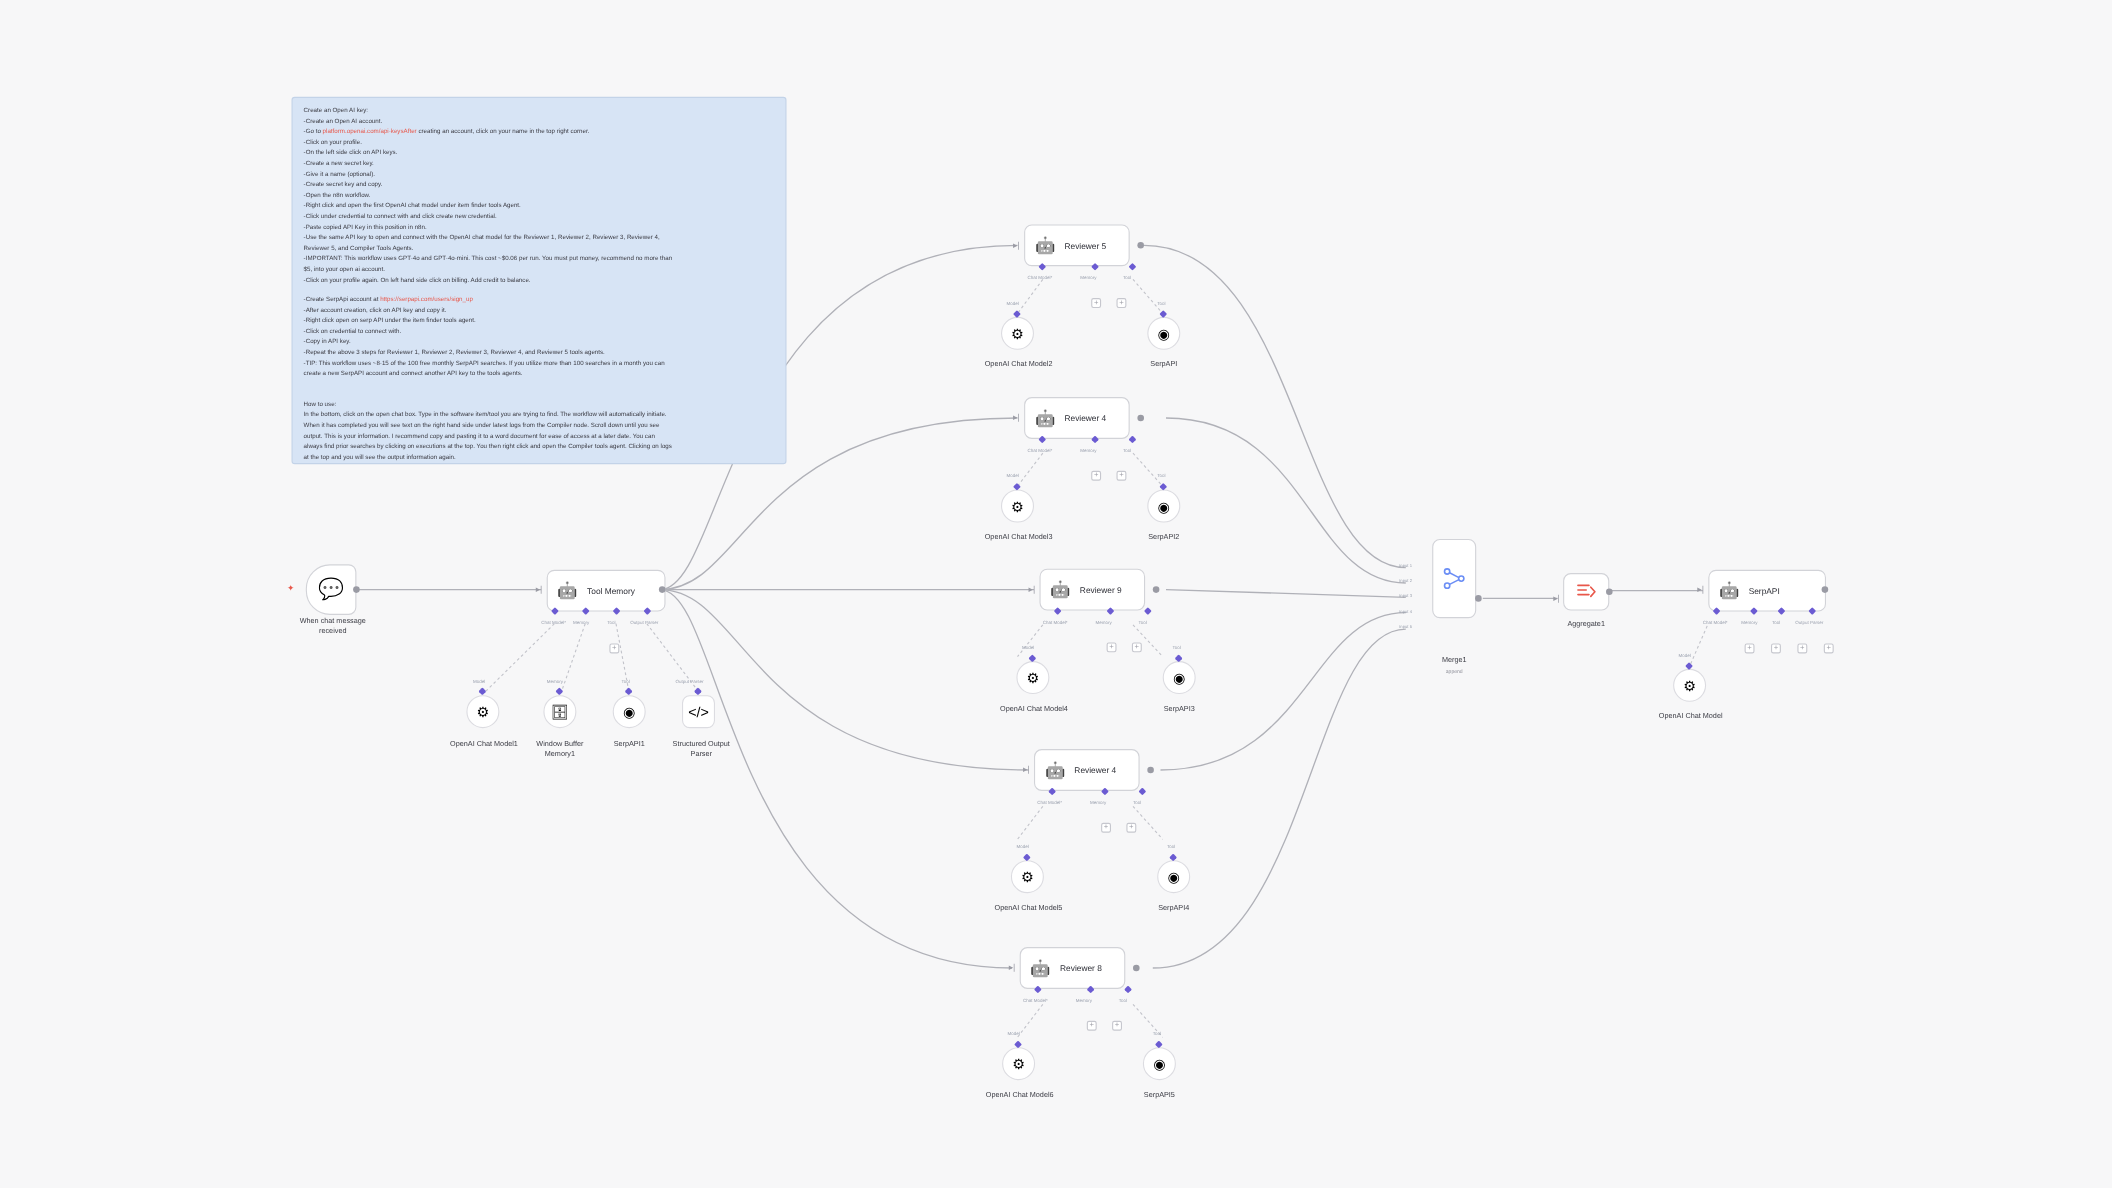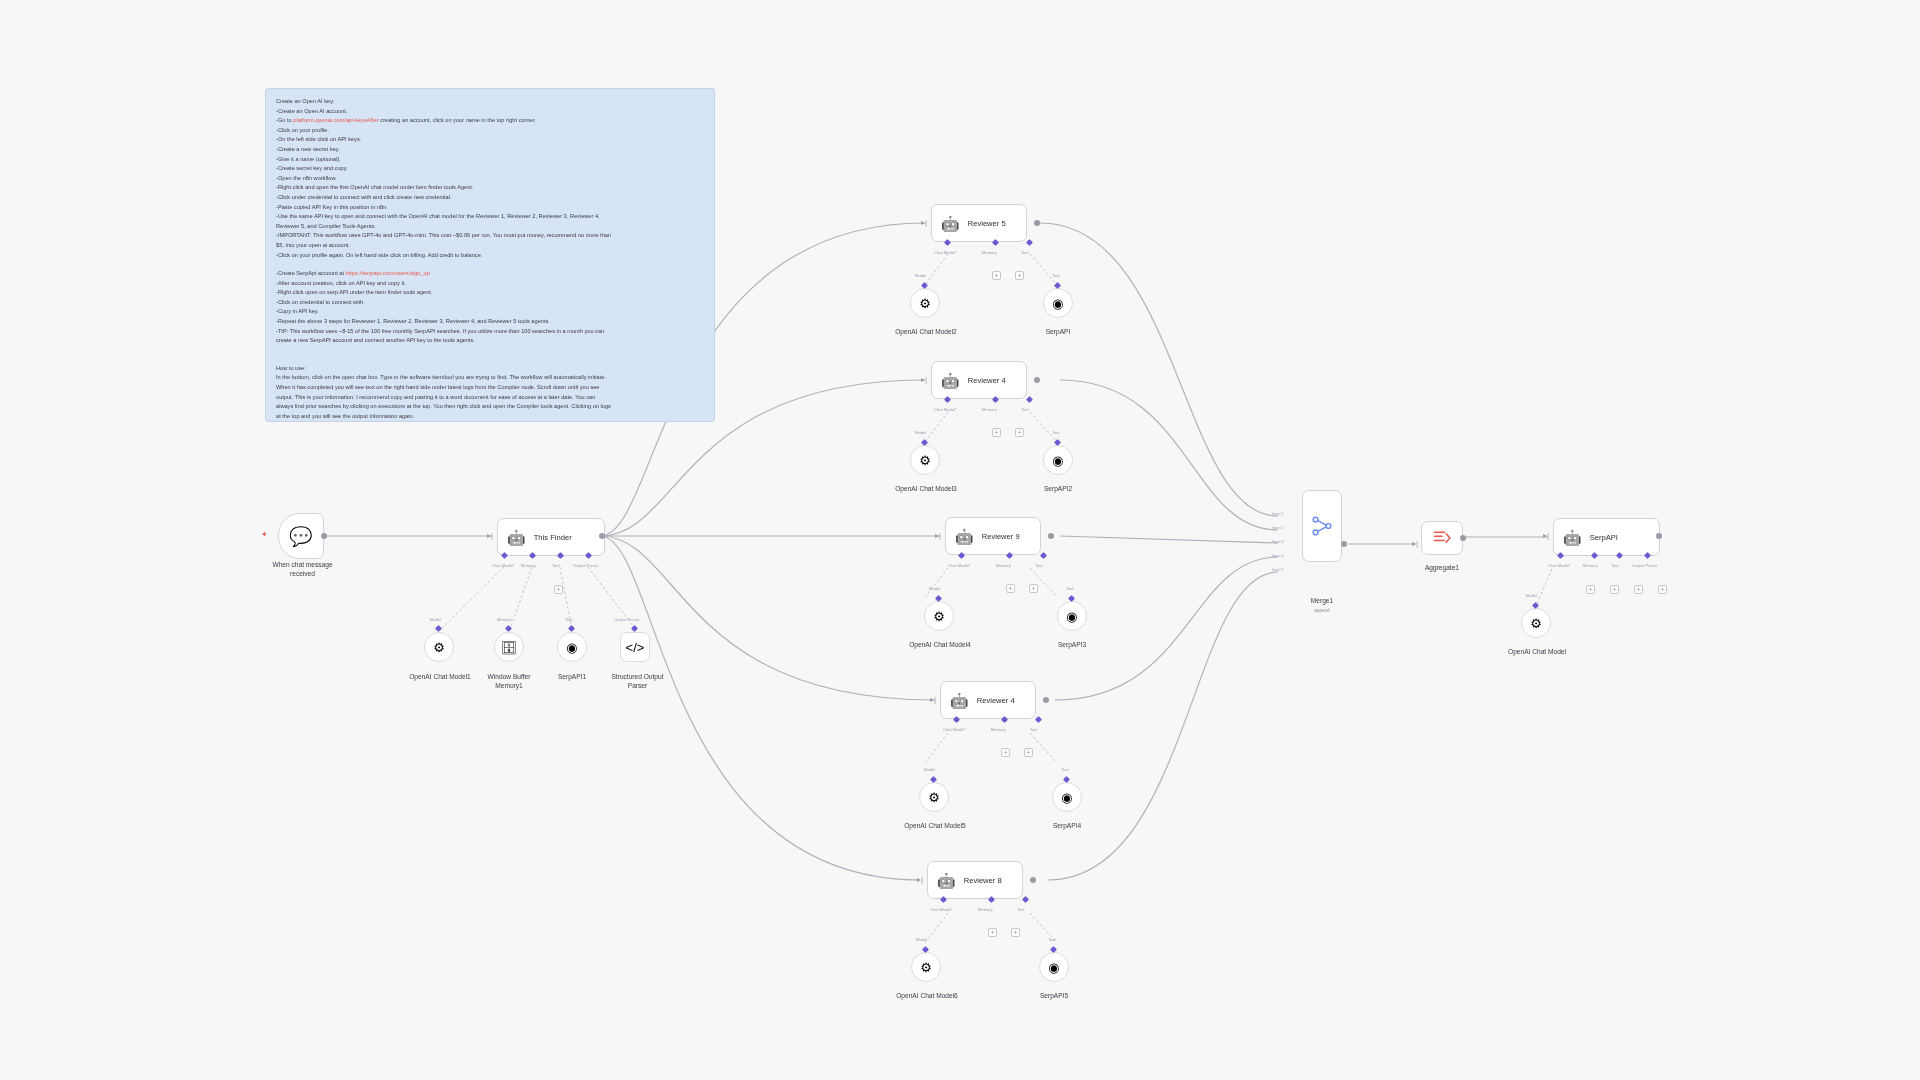--- a/index.html
+++ b/index.html
@@ -264,21 +264,21 @@
   <div class="trigger" style="left:278px; top:513px;">
     <span class="emoji">💬</span>
   </div>
   <div class="out-dot" style="left:321px; top:533px;"></div>
   <div class="caption" style="left:255px; top:561px; width:95px;">When chat message
 received</div>
 
   <div class="in-arrow" style="left:487px; top:531px;">▸|</div>
   <div class="node agent" style="left:497px; top:518px; width:108px;">
     <span class="emoji">🤖</span>
-    <span class="nlabel">This Finder</span>
+    <span class="nlabel">Tool Memory</span>
   </div>
   <div class="out-dot" style="left:599px; top:533px;"></div>
   <div class="port-diamond" style="left:502px; top:553px;"></div>
   <div class="port-diamond" style="left:530px; top:553px;"></div>
   <div class="port-diamond" style="left:558px; top:553px;"></div>
   <div class="port-diamond" style="left:586px; top:553px;"></div>
   <div class="plabel" style="left:492px; top:563px;">Chat Model*</div>
   <div class="plabel" style="left:521px; top:563px;">Memory</div>
   <div class="plabel" style="left:552px; top:563px;">Tool</div>
   <div class="plabel" style="left:573px; top:563px;">Output Parser</div>

